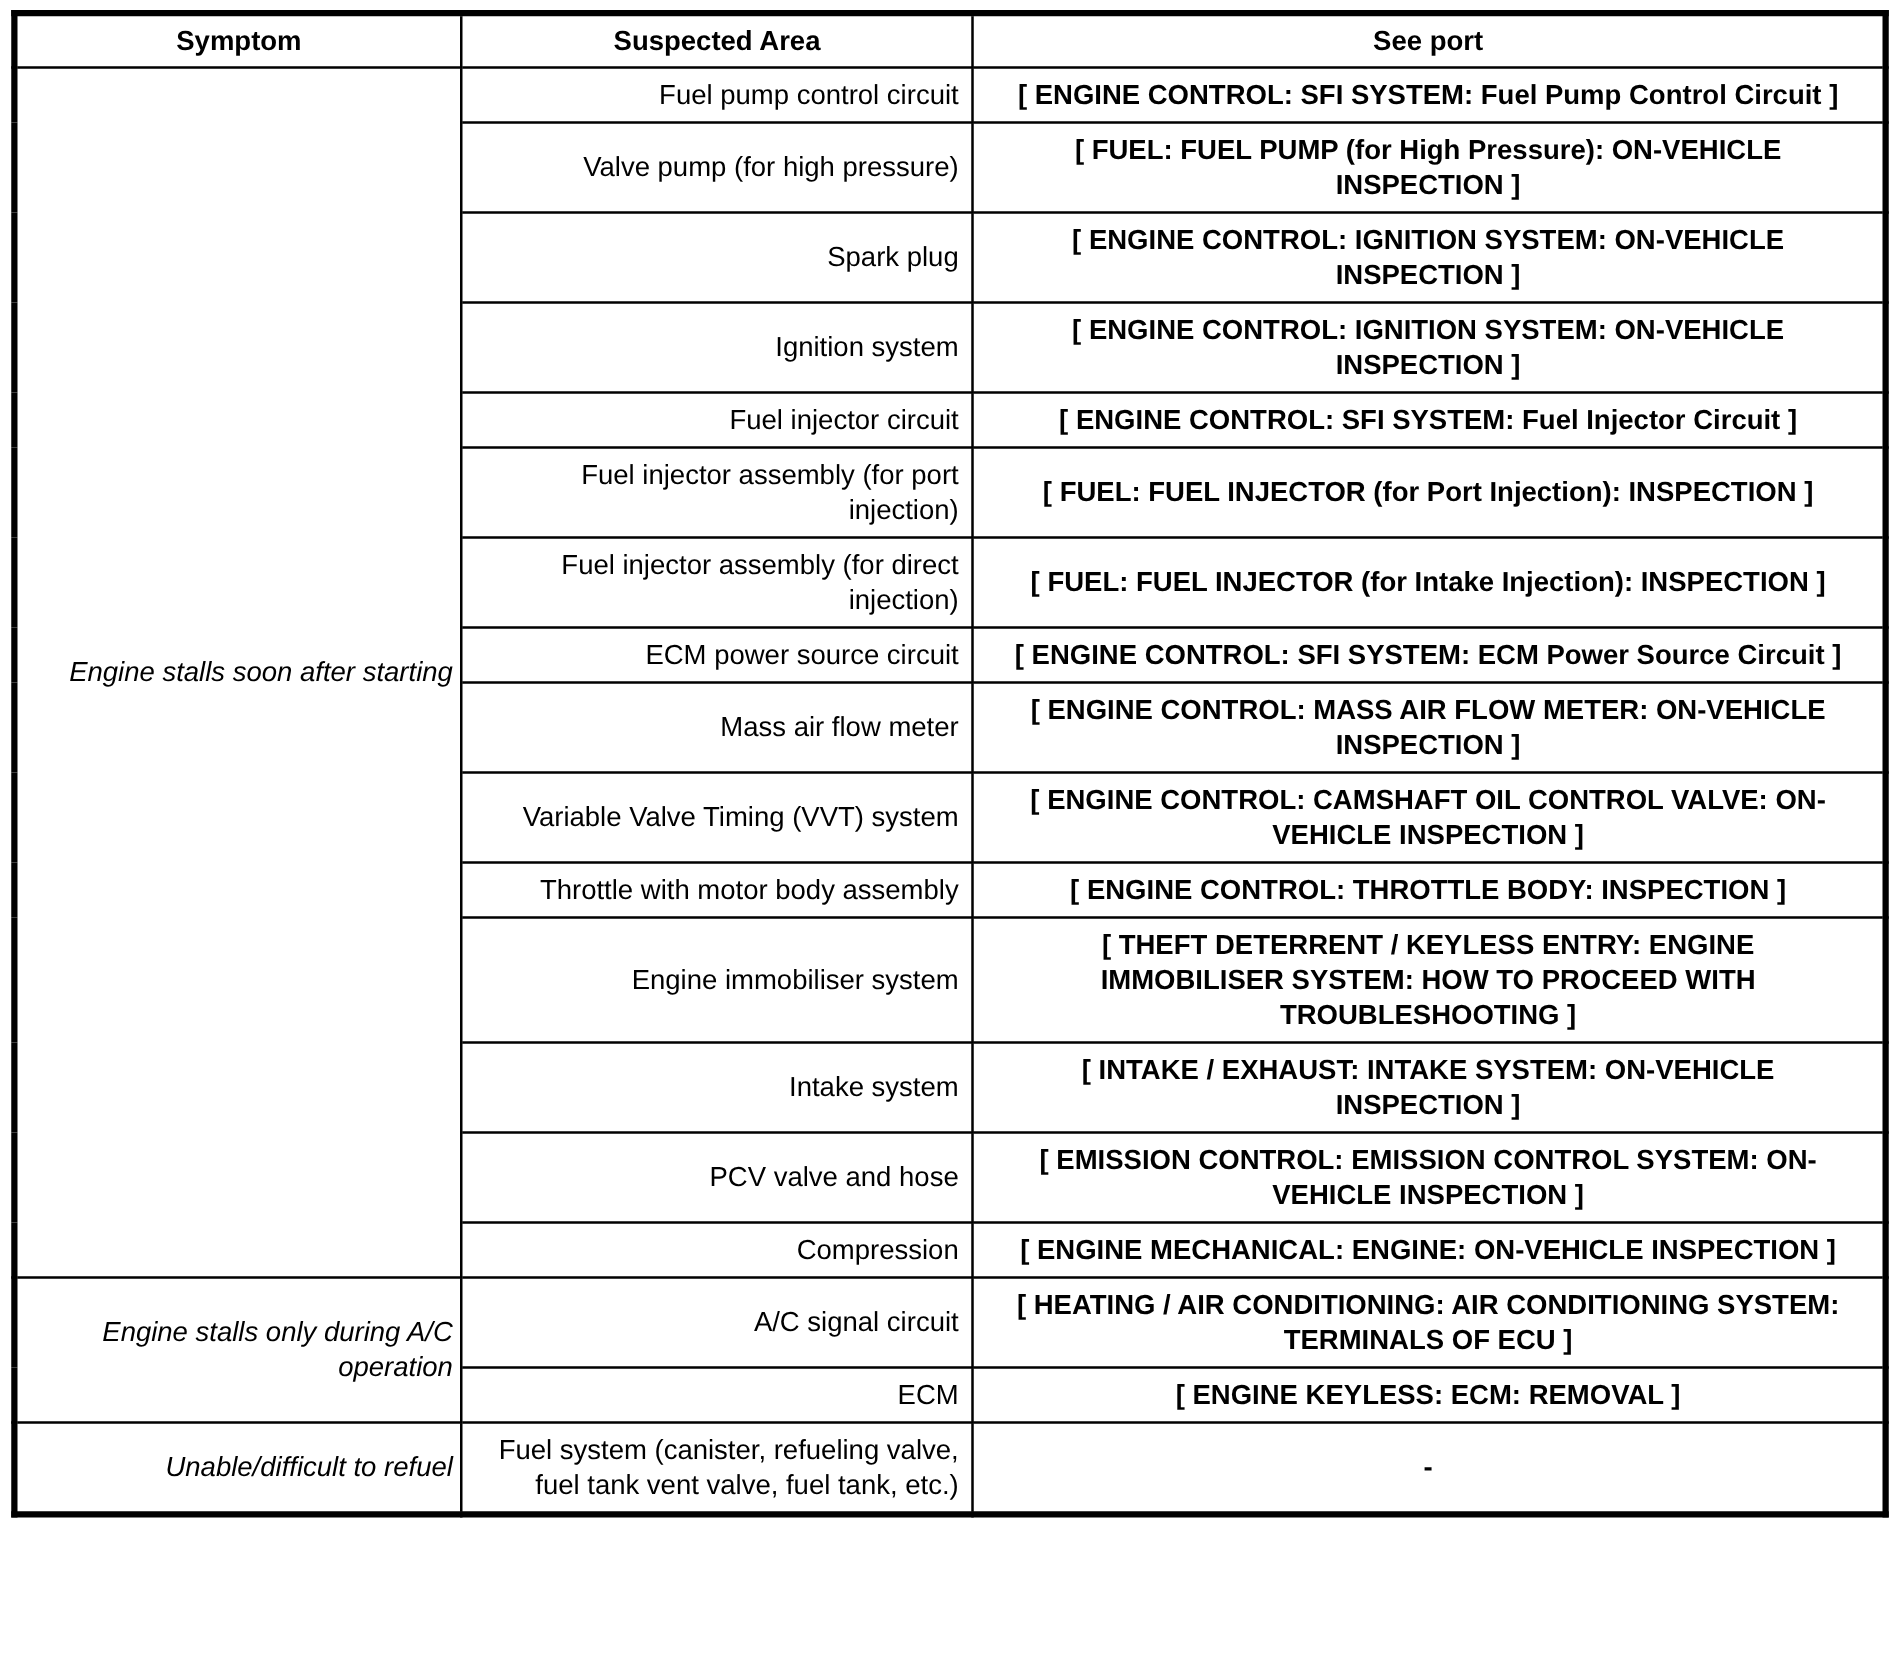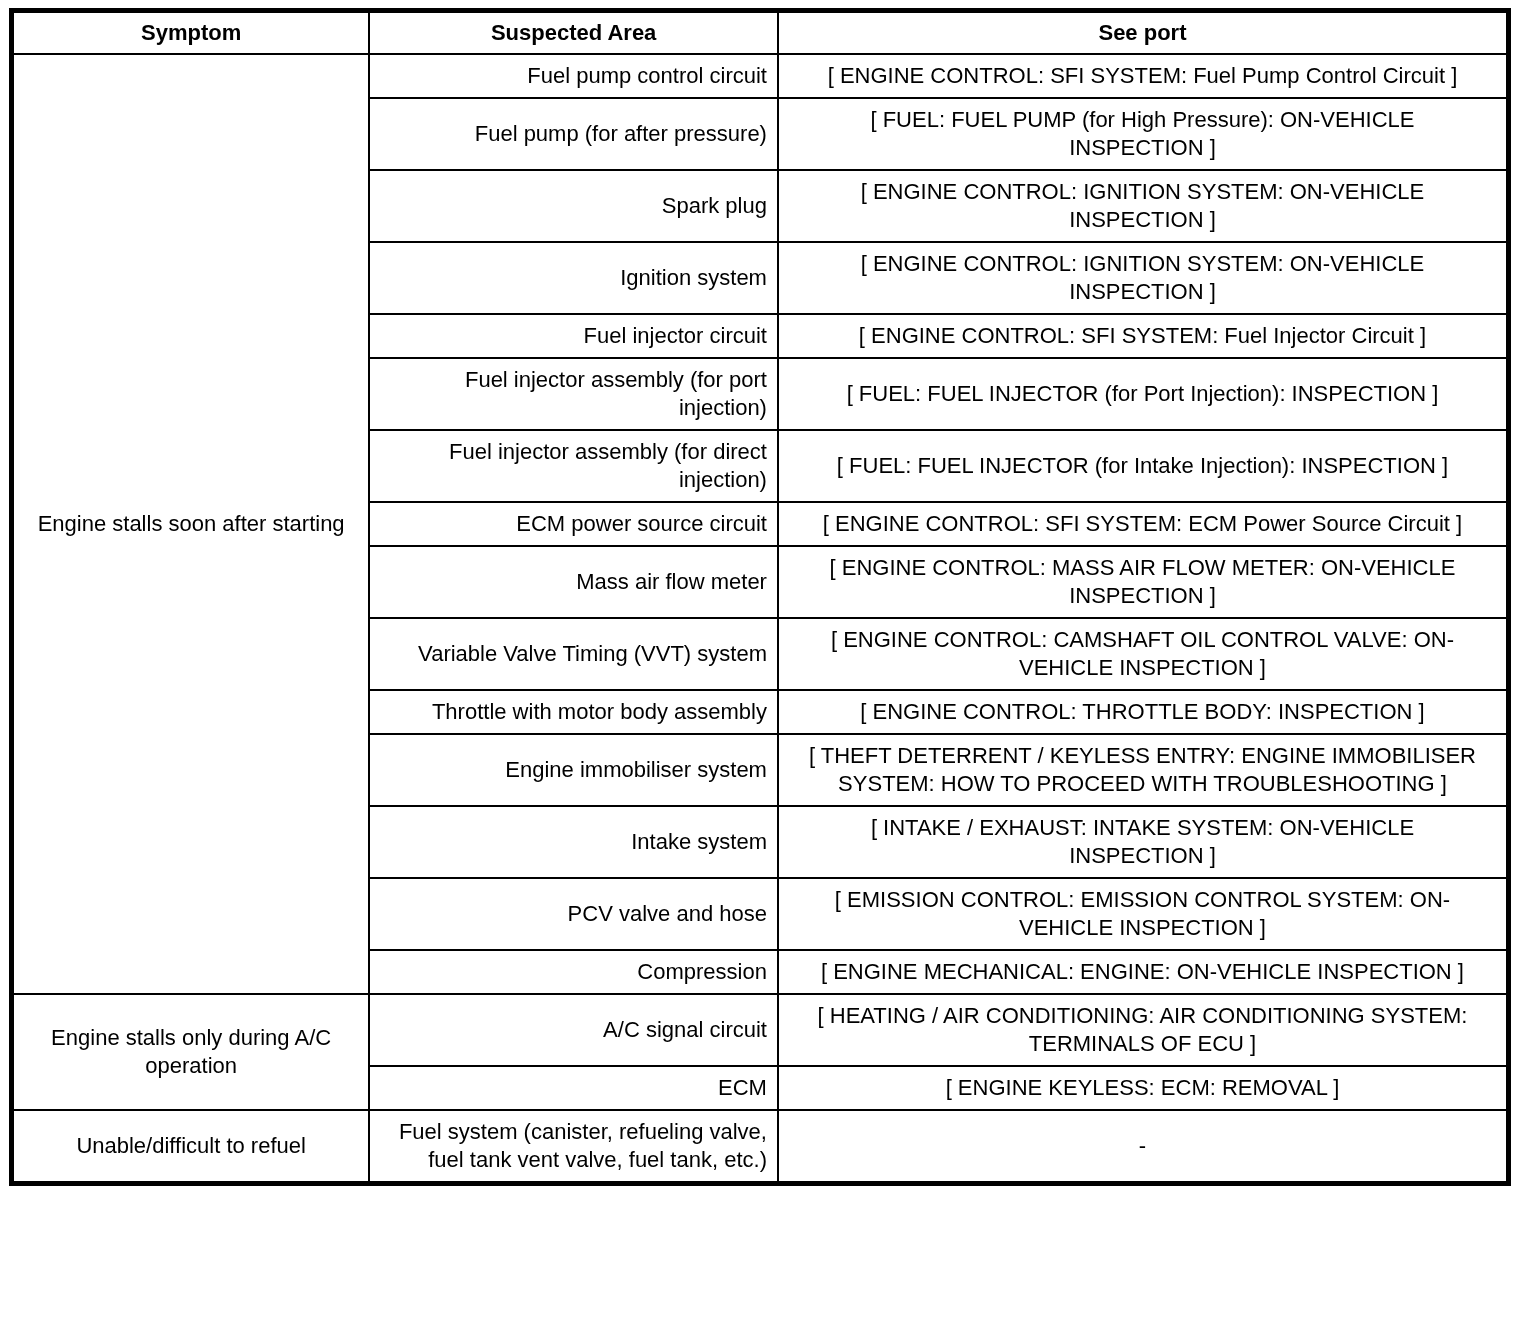--- a/index.html
+++ b/index.html
@@ -39,33 +39,34 @@
   col.c-page    { width: 48.8%; }
   thead th {
     font-size: 23px;
     font-weight: bold;
     text-align: center;
     padding: 5px 6px;
     border-bottom-width: 4px;
     height: 30px;
   }
   td.symptom-cell {
-    text-align: center;
+    text-align: right;
     padding: 6px 6px;
     font-weight: normal;
+    font-style: italic;
   }
   td.area-cell {
     text-align: right;
     padding: 7px 10px 7px 8px;
     font-weight: normal;
   }
   td.page-cell {
     text-align: center;
     padding: 7px 28px;
-    font-weight: normal;
+    font-weight: bold;
   }
 </style>
 </head>
 <body>
 
 <div class="page">
   <table class="troubleshooting">
     <colgroup>
       <col class="c-symptom">
       <col class="c-area">
@@ -79,21 +80,21 @@
       </tr>
     </thead>
     <tbody>
 
     <tr>
           <td class="symptom-cell" rowspan="15">Engine stalls soon after starting</td>
           <td class="area-cell">Fuel pump control circuit</td>
           <td class="page-cell">[ ENGINE CONTROL: SFI SYSTEM: Fuel Pump Control Circuit ]</td>
         </tr>
         <tr>
-          <td class="area-cell">Fuel pump (for after pressure)</td>
+          <td class="area-cell">Valve pump (for high pressure)</td>
           <td class="page-cell">[ FUEL: FUEL PUMP (for High Pressure): ON-VEHICLE INSPECTION ]</td>
         </tr>
         <tr>
           <td class="area-cell">Spark plug</td>
           <td class="page-cell">[ ENGINE CONTROL: IGNITION SYSTEM: ON-VEHICLE INSPECTION ]</td>
         </tr>
         <tr>
           <td class="area-cell">Ignition system</td>
           <td class="page-cell">[ ENGINE CONTROL: IGNITION SYSTEM: ON-VEHICLE INSPECTION ]</td>
         </tr>

